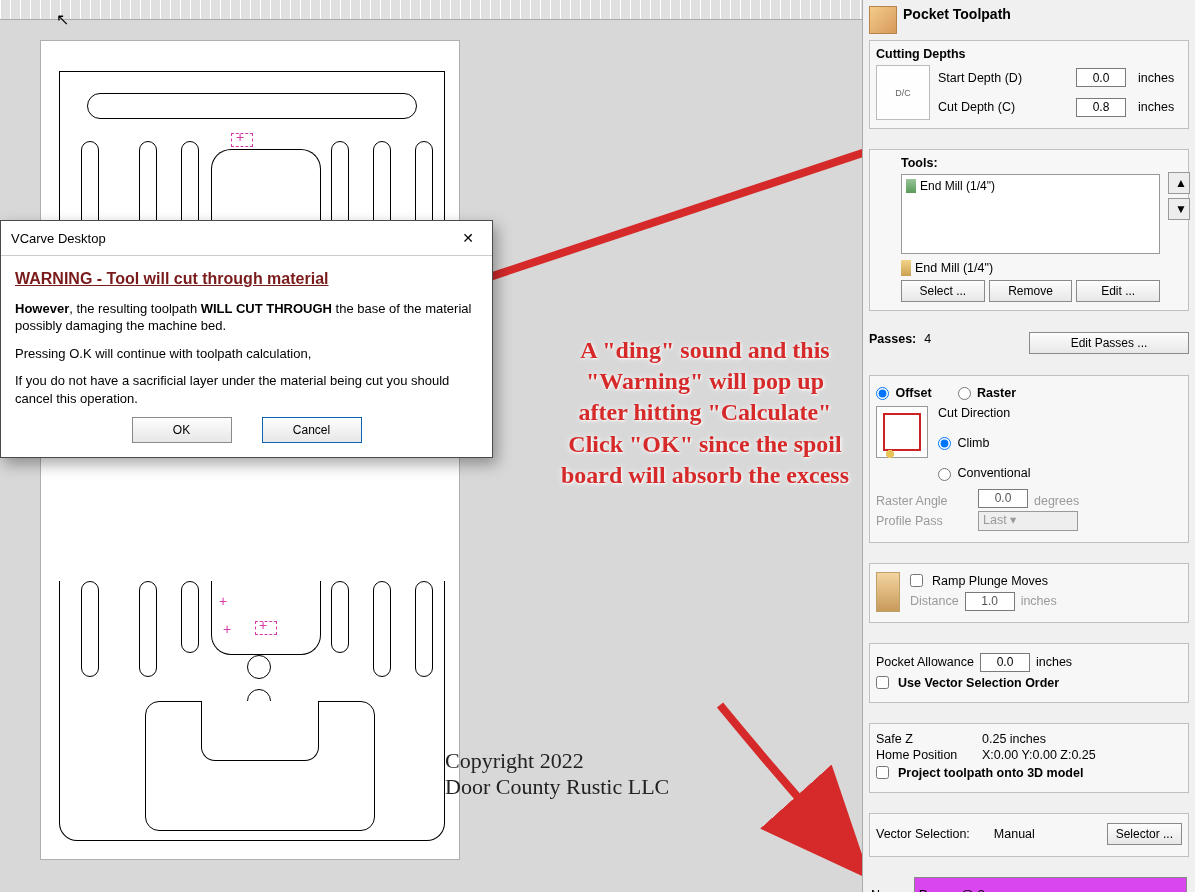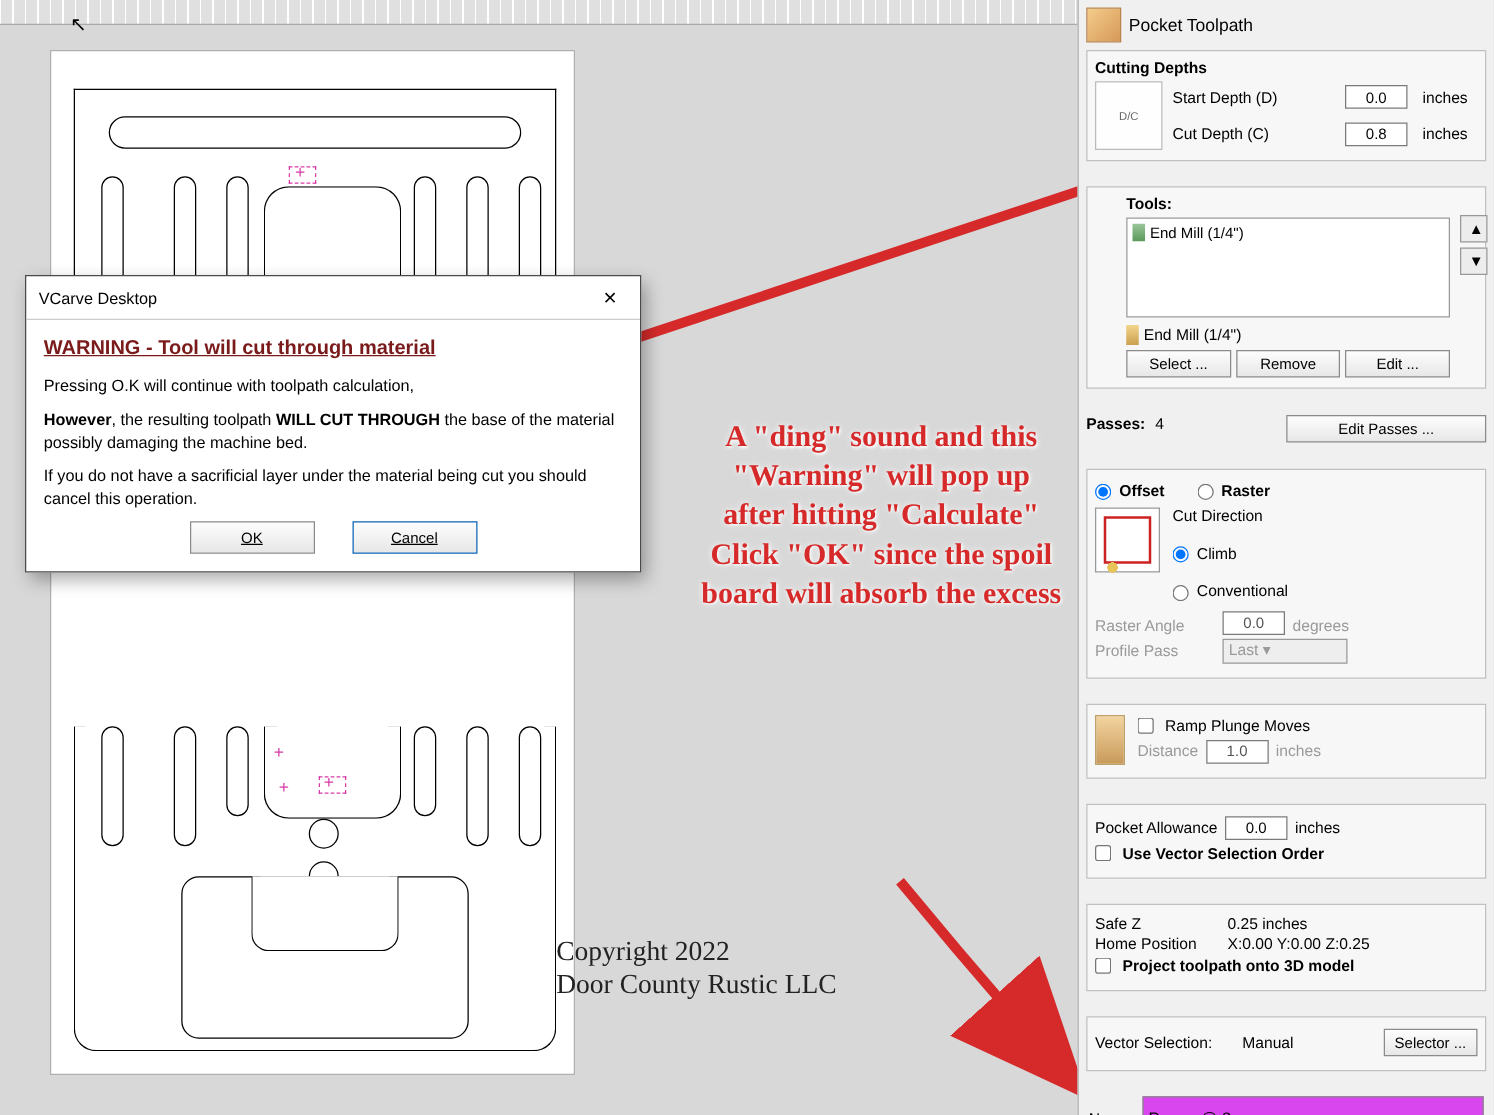--- a/index.html
+++ b/index.html
@@ -38,22 +38,22 @@
   .panel {
     position: absolute;
     right: 0; top: 0;
     width: 333px; height: 892px;
     background: #f0f0f0;
     border-left: 1px solid #aaa;
     padding: 4px 6px;
     font-size: 12.5px;
   }
   .panel-header {
-    display:flex; align-items:center; gap:6px; padding:2px 0 6px 0;
-    font-weight:normal; font-size:14px;
+    display:flex; align-items:flex-start; gap:6px; padding:2px 0 6px 0;
+    font-weight:bold; font-size:14px;
   }
   .panel-header .hicon {
     width:28px; height:28px; background:linear-gradient(135deg,#f4cc8a,#d6995a); border:1px solid #b9844b;
   }
   .section {
     border:1px solid #c0c0c0; background:#f7f7f7; padding:6px 6px 8px 6px; margin-bottom:20px; position:relative;
   }
   .section-title { font-weight:bold; margin-bottom:4px; }
   .row { display:flex; align-items:center; gap:6px; margin:3px 0; }
   .num-input {
@@ -91,31 +91,31 @@
   .sel { width:100px; height:20px; border:1px solid #9a9a9a; background:#eee; color:#9a9a9a; padding:0 4px; }
   .ramp-icon { width:24px; height:40px; background:linear-gradient(#f3d4a0,#c89a5a); border:1px solid #bda06a; }
   .check-row { display:flex; align-items:center; gap:6px; margin:4px 0; }
   .tiny-rows .row { margin:2px 0; }
   .name-input { flex:1; height:36px; border:1px solid #888; background:#d946ef; padding:2px 4px; }
   .footer-btns { display:grid; grid-template-columns:1fr 1fr; gap:8px; margin-top:6px; }
   .btn-primary { border:1.5px solid #0a63b5; background:#cfe7f7; }
 
   
   .dialog {
-    position:absolute; left:20px; top:220px; width:493px; background:#fff; border:1px solid #4a4a4a;
+    position:absolute; left:0; top:220px; width:493px; background:#fff; border:1px solid #4a4a4a;
     box-shadow:4px 6px 14px rgba(0,0,0,.35);
   }
   .dlg-title { display:flex; align-items:center; justify-content:space-between; padding:6px 10px; font-size:13px; }
   .dlg-close { width:28px; height:22px; display:grid; place-items:center; font-size:14px; background:#fff; border:none; }
   .dlg-hr { height:1px; background:#ccc; }
   .dlg-body { padding:12px 14px 14px 14px; font-size:13px; line-height:1.35; }
   .dlg-warn { color:#7a1a1a; font-weight:bold; font-size:16px; margin-bottom:10px; text-decoration:underline; }
   .dlg-block { margin:10px 0; }
   .dlg-pair { margin-left:10px; }
-  .dlg-btns { display:flex; gap:30px; justify-content:center; margin-top:10px;text-decoration:underline; }
+  .dlg-btns { display:flex; gap:30px; justify-content:center; margin-top:10px; }
   .dlg-btns .btn { width:100px; height:26px; }
   .dlg-btns .btn.active { border:1.5px solid #0a63b5; }
 
   
   .annotation {
     position:absolute; left:560px; top:335px; width:290px;
     font-family: Georgia, "Times New Roman", serif;
     font-size:24px; font-weight:bold; color:#d62a2a; text-align:center; line-height:1.3;
     text-shadow: 1px 1px 2px rgba(255,255,255,.9), 0 0 6px rgba(255,255,255,.9);
   }
@@ -332,23 +332,23 @@
 <div class="dialog">
   <div class="dlg-title">
     <span>VCarve Desktop</span>
     <button class="dlg-close">
         <span>✕</span>
       </button>
   </div>
   <div class="dlg-hr"></div>
   <div class="dlg-body">
     <div class="dlg-warn">WARNING - Tool will cut through material</div>
-    <div class="dlg-block">Pressing O.K will continue with toolpath calculation,</div>
     <div class="dlg-block">
       <b>However</b><span>, the resulting toolpath </span><b>WILL CUT THROUGH</b><span> the base of the material possibly damaging the machine bed.</span>
     </div>
+    <div class="dlg-block">Pressing O.K will continue with toolpath calculation,</div>
     <div class="dlg-block">If you do not have a sacrificial layer under the material being cut you should cancel this operation.</div>
     <div class="dlg-btns">
       <button class="btn">OK</button>
       <button class="btn active">Cancel</button>
     </div>
   </div>
 </div>
 
 </body></html>

